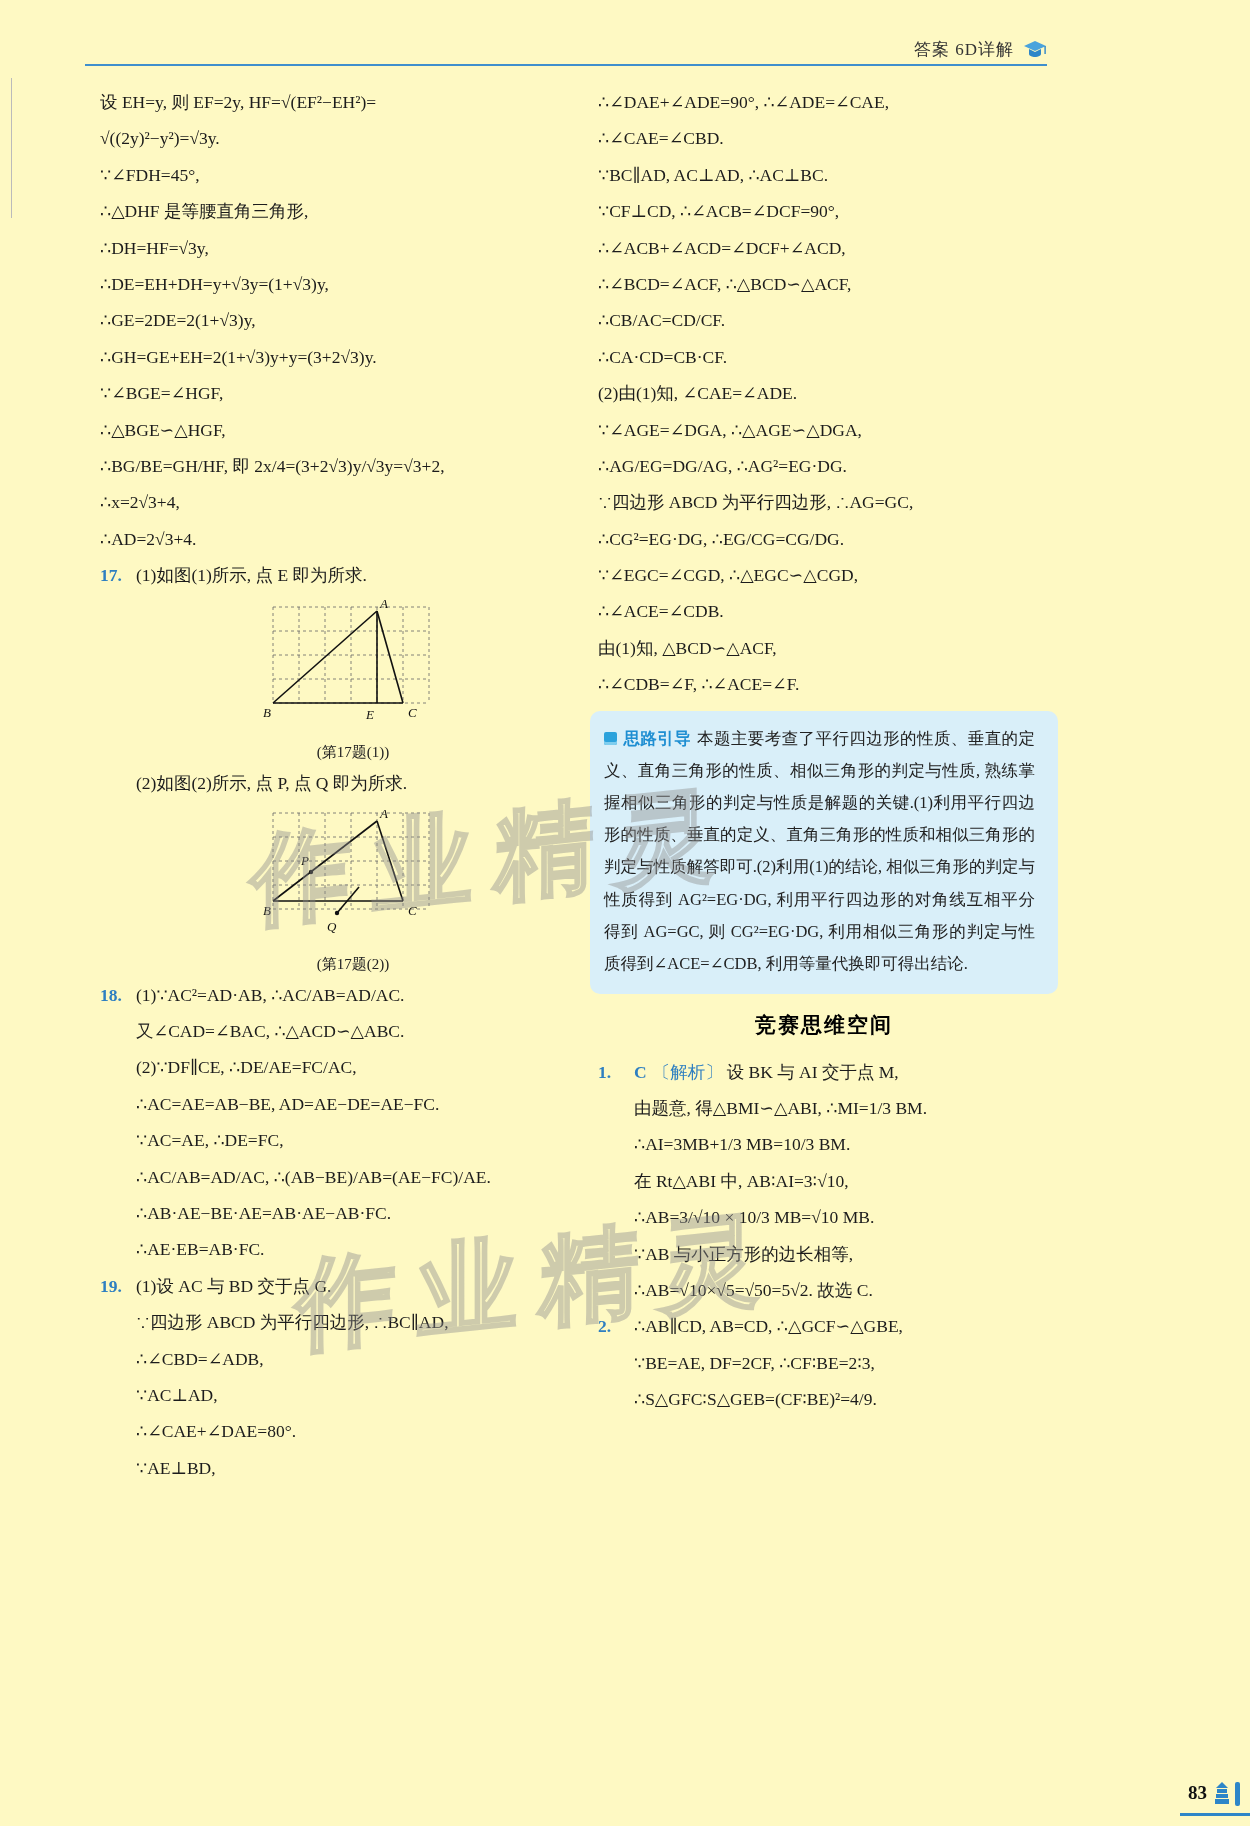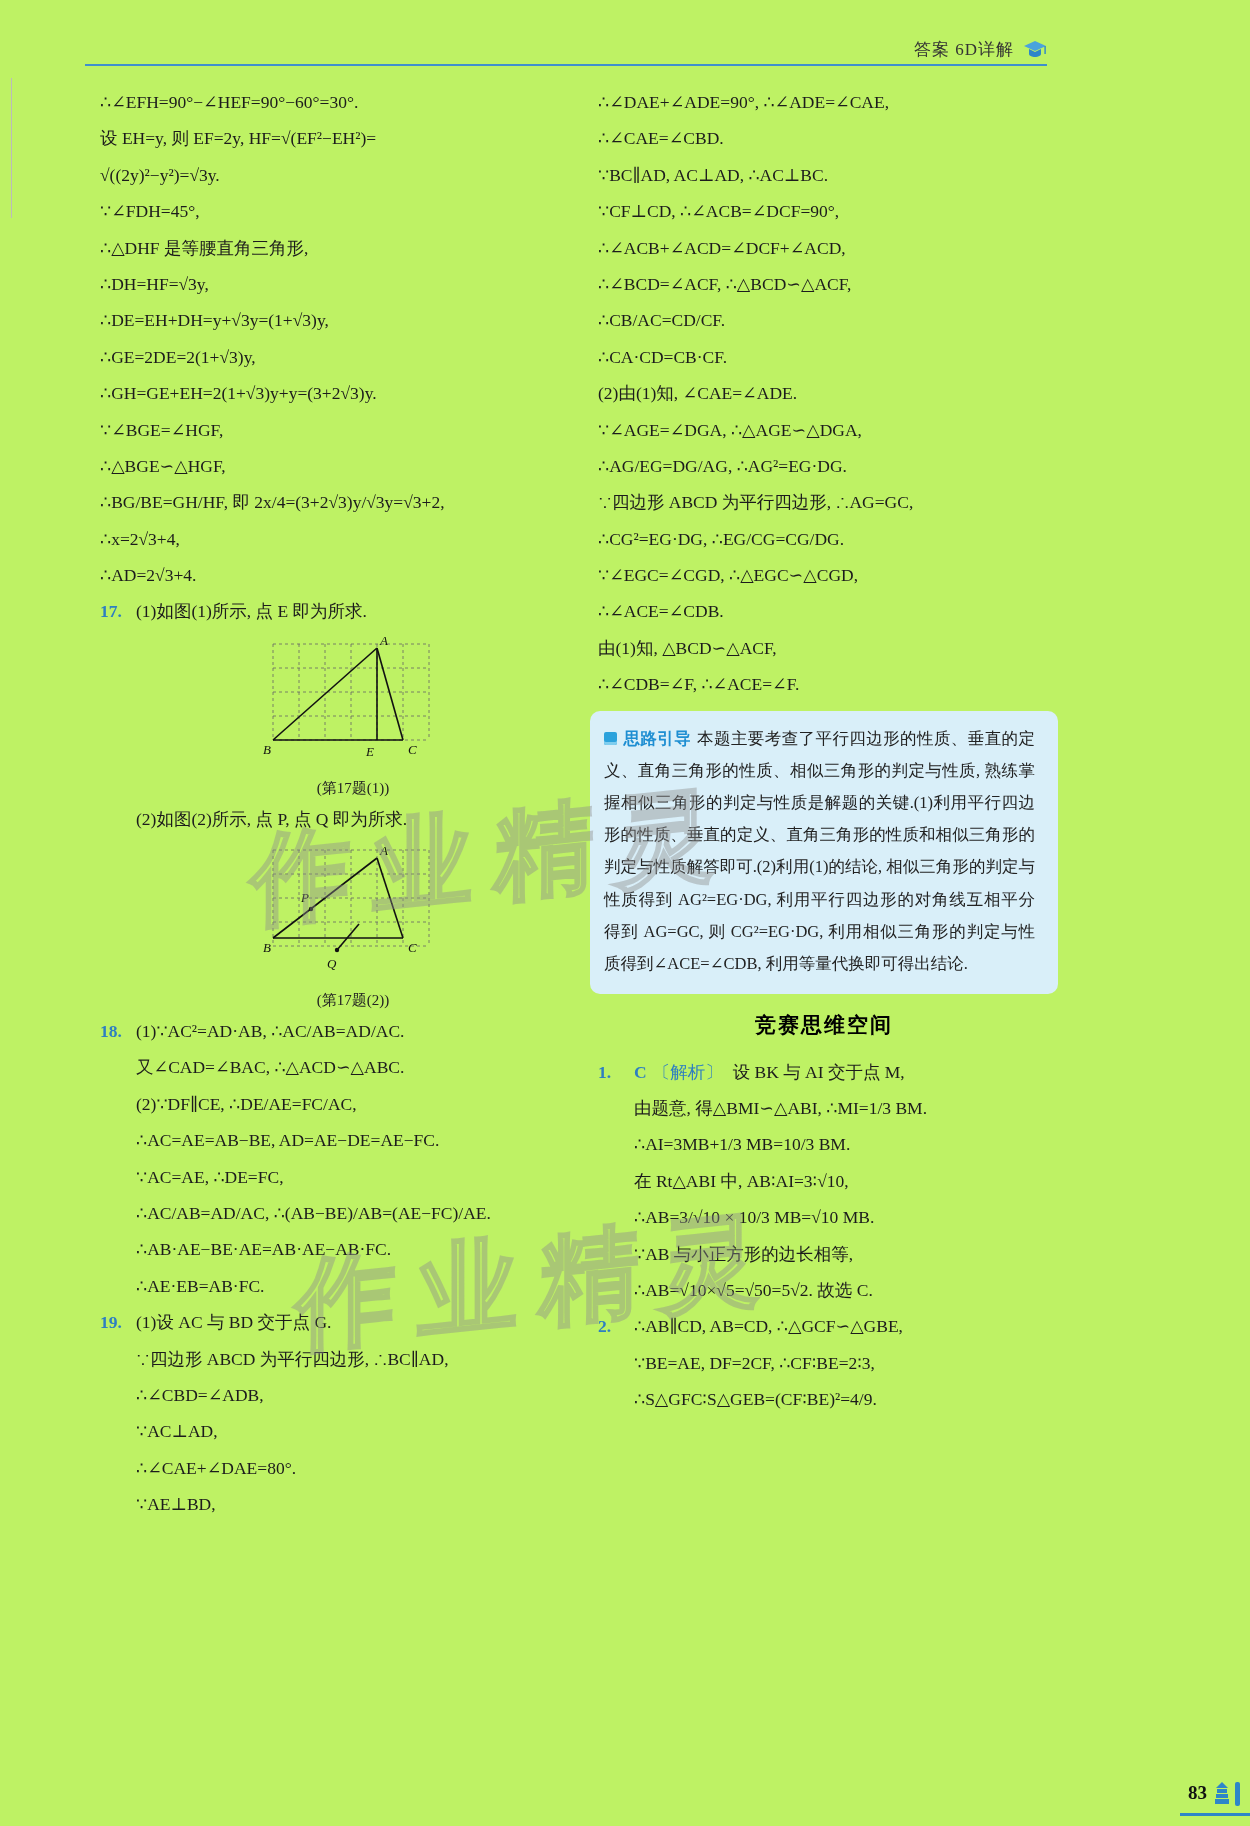--- a/index.html
+++ b/index.html
@@ -1,19 +1,19 @@
 <!DOCTYPE html>
 <html><head>
 <meta charset="utf-8">
 <style>
   * { box-sizing: border-box; }
   html,body { margin:0; padding:0; background:#e8e8e8; }
   .page {
     position:relative; width:1250px; height:1826px; margin:0 auto;
-    background:#bef264; overflow:hidden;
+    background:#fef9c3; overflow:hidden;
     font-family:"Liberation Serif","DejaVu Serif",serif;
     color:#1c1c1c; font-size:17.5px;
   }
   .edge-mark { position:absolute; left:11px; top:78px; width:1px; height:140px; background:#bbb; }
 
   
   .header { position:absolute; left:85px; top:38px; width:962px; display:flex; justify-content:flex-end; align-items:center; gap:9px; }
   .header-title { font-size:17px; color:#333; letter-spacing:1px; }
   .header-rule { position:absolute; left:85px; top:64px; width:962px; height:2px; background:#3f8fcd; }
 
@@ -40,21 +40,21 @@
     margin:8px 0 10px -8px; width:468px;
     font-size:16.5px; line-height:1.95; text-align:justify; color:#222;
   }
   .hint-icon { display:inline-block; width:13px; height:13px; background:#2ba2dc; border-radius:2px; margin-right:6px; vertical-align:-1px;
     box-shadow: inset 0 -3px 0 #7fcdee; }
   .hint-label { color:#1e8ed2; font-weight:700; margin-right:6px; }
 
   
   .section-title { text-align:center; font-weight:700; font-size:21px; letter-spacing:2px; margin:10px 0 6px 0; color:#000; }
   .answer-letter { color:#2e7fc1; font-weight:700; margin-right:6px; }
-  .analysis-tag { color:#2e7fc1; margin-right:10px; }
+  .analysis-tag { color:#2e7fc1; margin-right:4px; }
 
   
   .watermark {
     position:absolute; white-space:nowrap; pointer-events:none;
     font-size:100px; font-weight:700; letter-spacing:22px;
     color:transparent; -webkit-text-stroke:2.5px rgba(140,140,140,.42);
     transform:rotate(-6deg) skewX(-6deg); z-index:5;
   }
   .wm1 { left:250px; top:790px; }
   .wm2 { left:295px; top:1215px; }
@@ -81,21 +81,20 @@
     </svg>
   </div>
   <div class="header-rule"></div>
 
   <div class="watermark wm1">作业精灵</div>
   <div class="watermark wm2">作业精灵</div>
 
   <div class="col col-left">
 
     <div>
-        <div class="line">∴∠EFH=90°−∠HEF=90°−60°=30°.</div>
         <div class="line">设 EH=y, 则 EF=2y, HF=√(EF²−EH²)=</div>
         <div class="line">√((2y)²−y²)=√3y.</div>
         <div class="line">∵∠FDH=45°,</div>
         <div class="line">∴△DHF 是等腰直角三角形,</div>
         <div class="line">∴DH=HF=√3y,</div>
         <div class="line">∴DE=EH+DH=y+√3y=(1+√3)y,</div>
         <div class="line">∴GE=2DE=2(1+√3)y,</div>
         <div class="line">∴GH=GE+EH=2(1+√3)y+y=(3+2√3)y.</div>
         <div class="line">∵∠BGE=∠HGF,</div>
         <div class="line">∴△BGE∽△HGF,</div>

